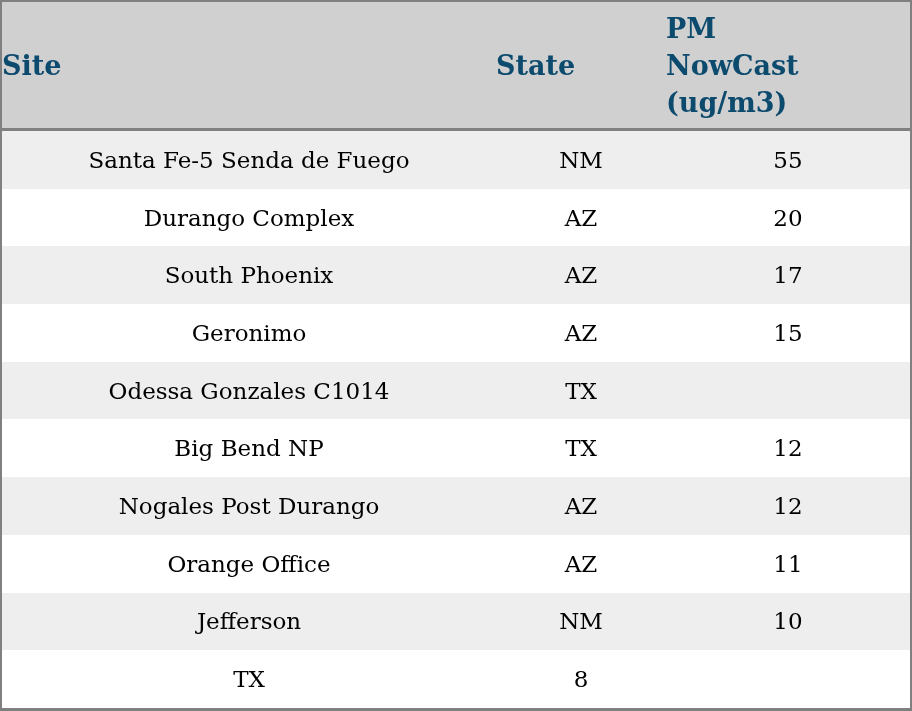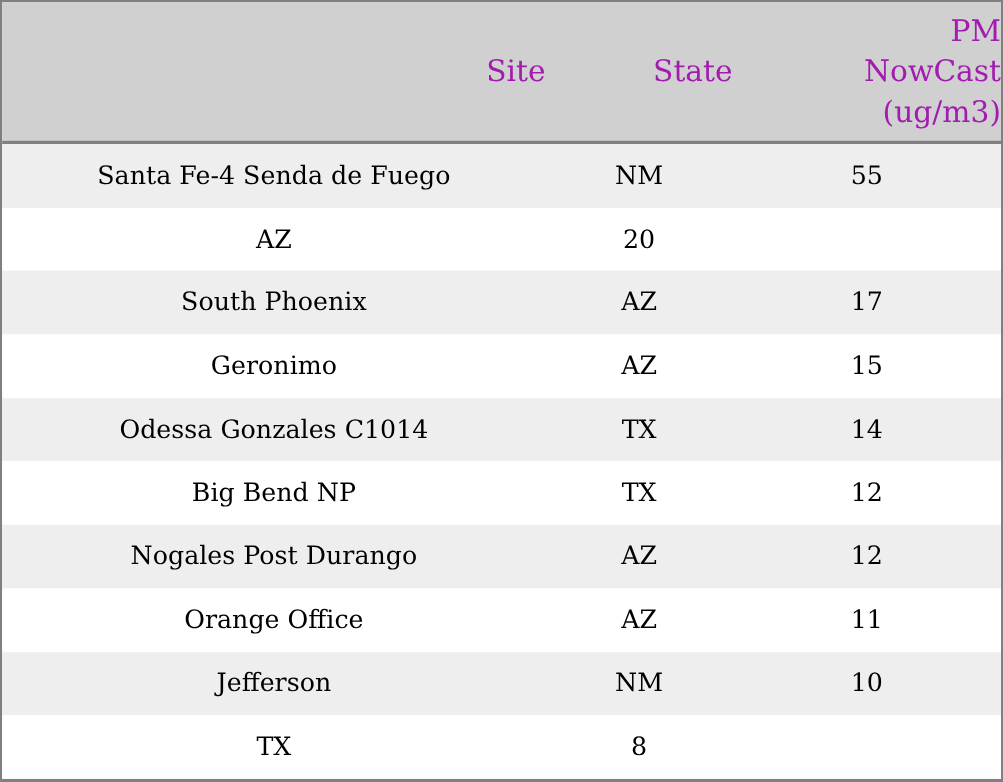--- a/index.html
+++ b/index.html
@@ -25,24 +25,24 @@
   .thead {
     height: 126px;
     box-sizing: content-box;
     border-bottom: 3px solid #808080;
     background: #d0d0d0;
     display: grid;
     grid-template-columns: 494px 170px 244px;
     align-items: center;
   }
   .th {
-    text-align: right;
-    font-weight: normal;
+    text-align: left;
+    font-weight: bold;
     font-size: 27px;
-    color: #a21caf;
+    color: #0c4a6e;
     line-height: 37px;
   }
   .th .hline { display: block; }
   .tbody {
     height: 577px;
   }
   .row {
     height: 57.7px;
     display: grid;
     grid-template-columns: 494px 170px 244px;
@@ -71,46 +71,46 @@
       <div class="th">
         <span class="hline">PM</span>
         <span class="hline">NowCast</span>
         <span class="hline">(ug/m3)</span>
       </div>
     </div>
 
     <div class="tbody">
 
       <div class="row stripe">
-        <div class="cell">Santa Fe-4 Senda de Fuego</div>
+        <div class="cell">Santa Fe-5 Senda de Fuego</div>
         <div class="cell">NM</div>
         <div class="cell">55</div>
       </div>
 
       <div class="row">
+        <div class="cell">Durango Complex</div>
         <div class="cell">AZ</div>
         <div class="cell">20</div>
       </div>
 
       <div class="row stripe">
         <div class="cell">South Phoenix</div>
         <div class="cell">AZ</div>
         <div class="cell">17</div>
       </div>
 
       <div class="row">
         <div class="cell">Geronimo</div>
         <div class="cell">AZ</div>
         <div class="cell">15</div>
       </div>
 
       <div class="row stripe">
         <div class="cell">Odessa Gonzales C1014</div>
         <div class="cell">TX</div>
-        <div class="cell">14</div>
       </div>
 
       <div class="row">
         <div class="cell">Big Bend NP</div>
         <div class="cell">TX</div>
         <div class="cell">12</div>
       </div>
 
       <div class="row stripe">
         <div class="cell">Nogales Post Durango</div>

